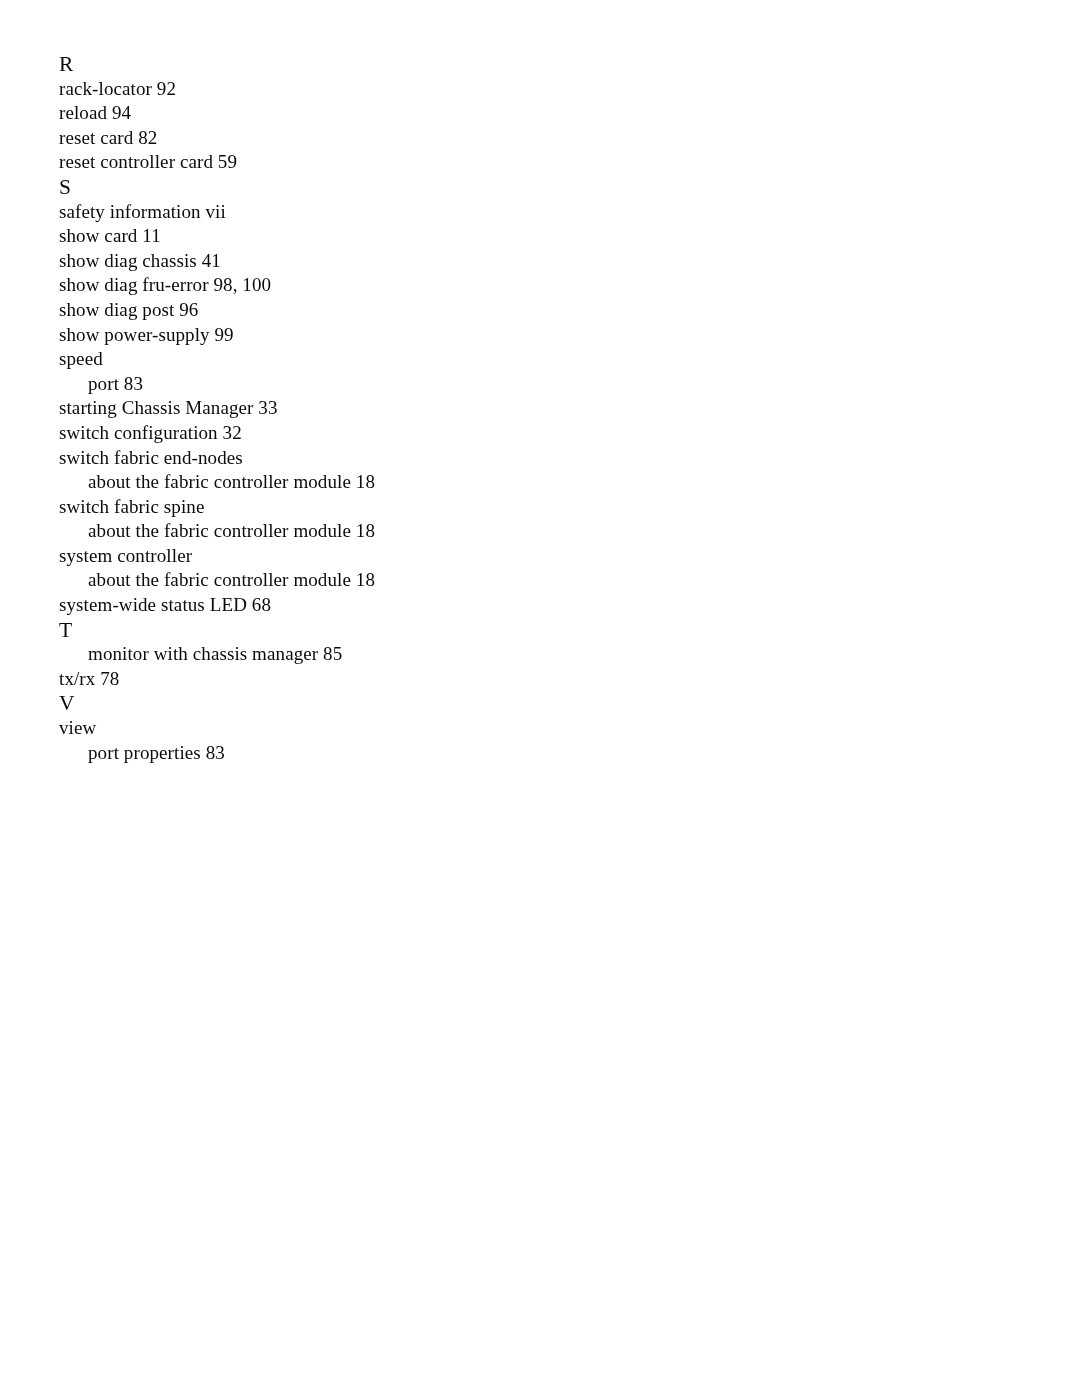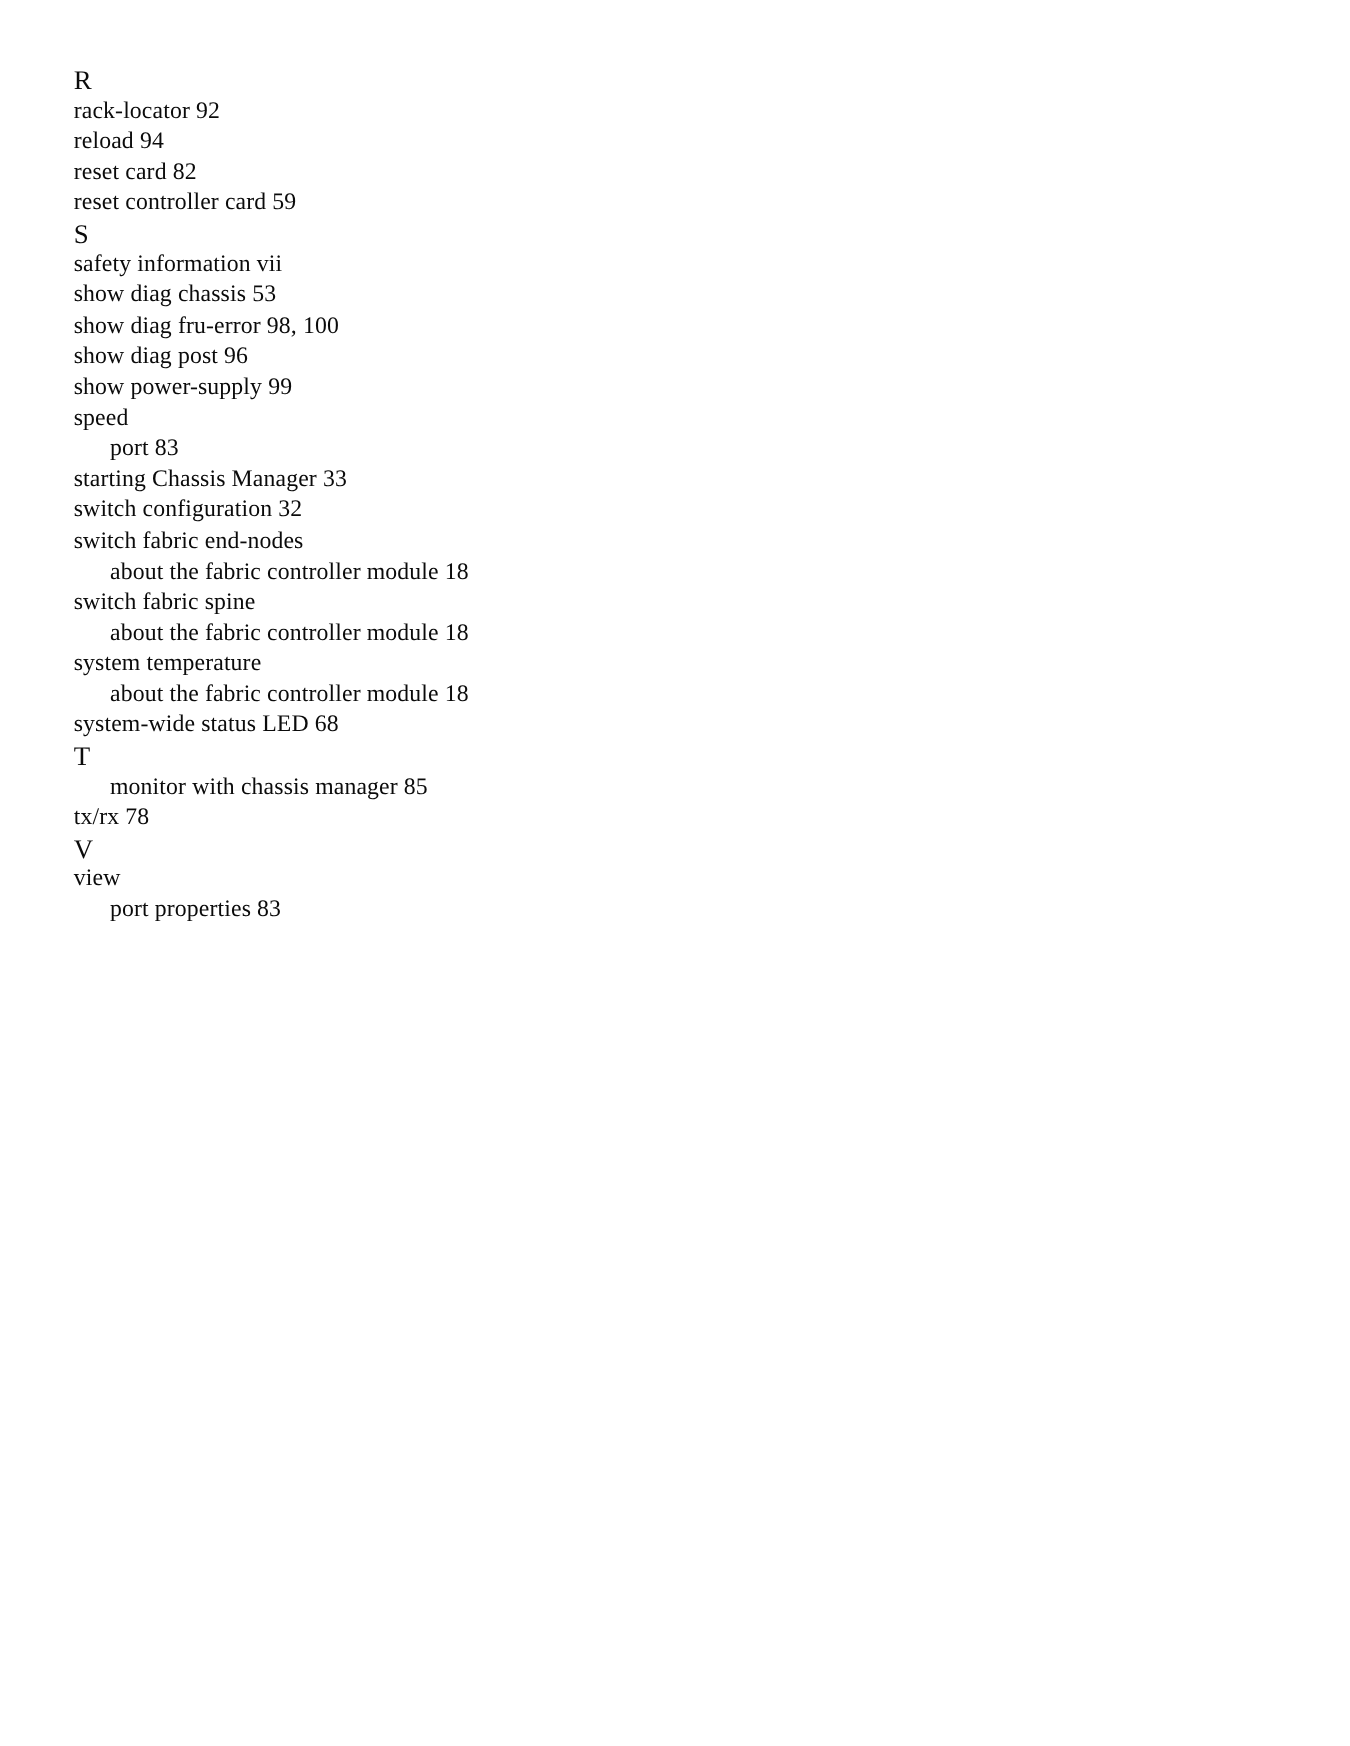--- a/index.html
+++ b/index.html
@@ -50,33 +50,34 @@
 
 <div class="page">
   <div class="index-body">
       <div class="index-entry section-letter">R</div>
       <div class="index-entry">rack-locator 92</div>
       <div class="index-entry">reload 94</div>
       <div class="index-entry">reset card 82</div>
       <div class="index-entry">reset controller card 59</div>
       <div class="index-entry section-letter">S</div>
       <div class="index-entry">safety information vii</div>
-      <div class="index-entry">show diag chassis 53</div>
+      <div class="index-entry">show card 11</div>
+      <div class="index-entry">show diag chassis 41</div>
       <div class="index-entry">show diag fru-error 98, 100</div>
       <div class="index-entry">show diag post 96</div>
       <div class="index-entry">show power-supply 99</div>
       <div class="index-entry">speed</div>
       <div class="index-entry sub">port 83</div>
       <div class="index-entry">starting Chassis Manager 33</div>
       <div class="index-entry">switch configuration 32</div>
       <div class="index-entry">switch fabric end-nodes</div>
       <div class="index-entry sub">about the fabric controller module 18</div>
       <div class="index-entry">switch fabric spine</div>
       <div class="index-entry sub">about the fabric controller module 18</div>
-      <div class="index-entry">system temperature</div>
+      <div class="index-entry">system controller</div>
       <div class="index-entry sub">about the fabric controller module 18</div>
       <div class="index-entry">system-wide status LED 68</div>
       <div class="index-entry section-letter">T</div>
       <div class="index-entry sub">monitor with chassis manager 85</div>
       <div class="index-entry">tx/rx 78</div>
       <div class="index-entry section-letter">V</div>
       <div class="index-entry">view</div>
       <div class="index-entry sub">port properties 83</div>
     </div>
 </div>

